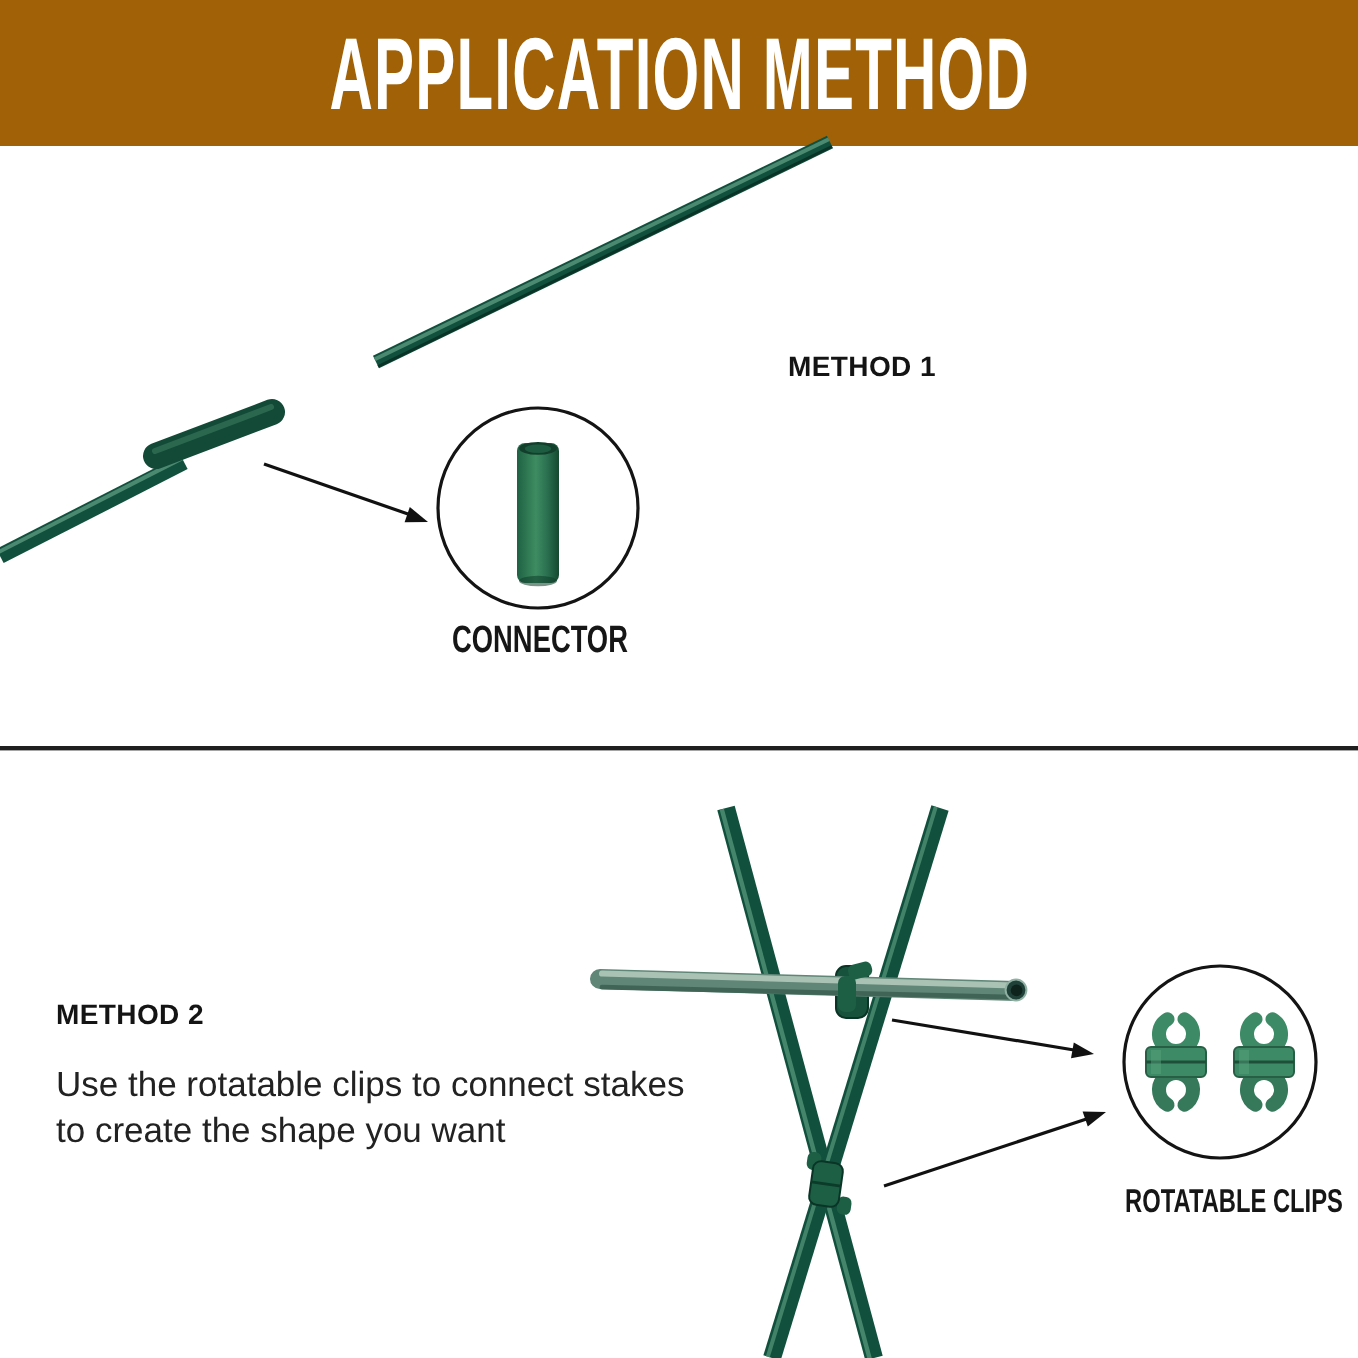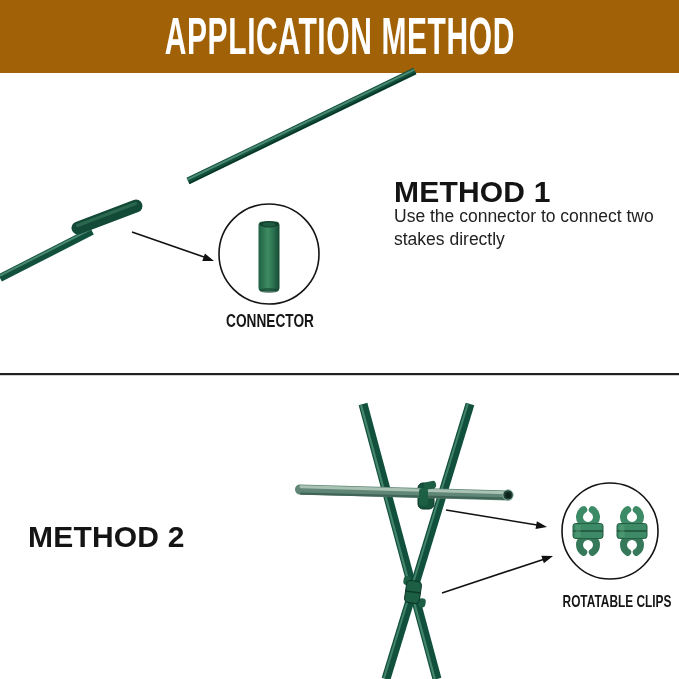--- a/index.html
+++ b/index.html
@@ -11,34 +11,34 @@
     position:absolute;left:0;top:0;width:679px;height:73px;
     background:#a16207;display:flex;align-items:center;justify-content:center;
   }
   .banner-title{
     color:#ffffff;font-weight:700;font-size:50px;line-height:1;
     letter-spacing:1px;transform:scale(0.60,1.02);transform-origin:center;
     white-space:nowrap;
   }
   .illus{position:absolute;left:0;top:0;width:679px;height:679px;}
   .method-heading{
-    position:absolute;font-size:30px;font-weight:700;color:#141414;letter-spacing:0.2px;
+    position:absolute;font-size:14px;font-weight:700;color:#141414;letter-spacing:0.2px;
   }
   .method-desc{
     position:absolute;font-size:17.5px;color:#222222;line-height:1.3;
   }
   .inset-label{
     position:absolute;text-align:center;font-weight:700;color:#161616;
     transform:scaleX(0.72);transform-origin:center;white-space:nowrap;
   }
   .label-connector{left:180px;top:310px;width:180px;font-size:19px;}
   .label-clips{left:527px;top:592px;width:180px;font-size:16.5px;}
   .m1-heading{left:394px;top:175px;}
   .m1-desc{left:394px;top:205px;width:280px;}
-  .m2-heading{left:28px;top:499px;margin-top:21px;}
+  .m2-heading{left:28px;top:499px;}
   .m2-desc{left:28px;top:531px;width:315px;}
 </style>
 </head>
 <body>
 
 <div id="stage">
 
   <div class="banner">
     <div class="banner-title">APPLICATION METHOD</div>
   </div>
@@ -140,19 +140,19 @@
         <path d="M -4.25,-21.36 A 8.5 8.5 0 1 0 4.25,-21.36" fill="none" stroke="#3d8a66" stroke-width="7" stroke-linecap="round"></path>
         <path d="M -4.25,21.36 A 8.5 8.5 0 1 1 4.25,21.36" fill="none" stroke="#35795a" stroke-width="7" stroke-linecap="round"></path>
         <rect x="-15" y="-7.5" width="30" height="15" rx="2.5" fill="#3d8a66" stroke="#275f45" stroke-width="1"></rect>
         <line x1="-15" y1="0" x2="15" y2="0" stroke="#1e4f39" stroke-width="1.5"></line>
         <rect x="-12.5" y="-6" width="5" height="12" fill="#5aa57f" opacity="0.45"></rect>
       </g>
     </g>
   </svg>
 
   <div class="method-heading m1-heading">METHOD 1</div>
-  <div class="method-desc m1-desc">Use the connector to connect two stakes directly</div>
   <div class="inset-label label-connector">CONNECTOR</div>
 
   <div class="method-heading m2-heading">METHOD 2</div>
+  <div class="method-desc m2-desc">Use the rotatable clips to connect stakes to create the shape you want</div>
   <div class="inset-label label-clips">ROTATABLE CLIPS</div>
 
 </div>
 
 </body></html>

